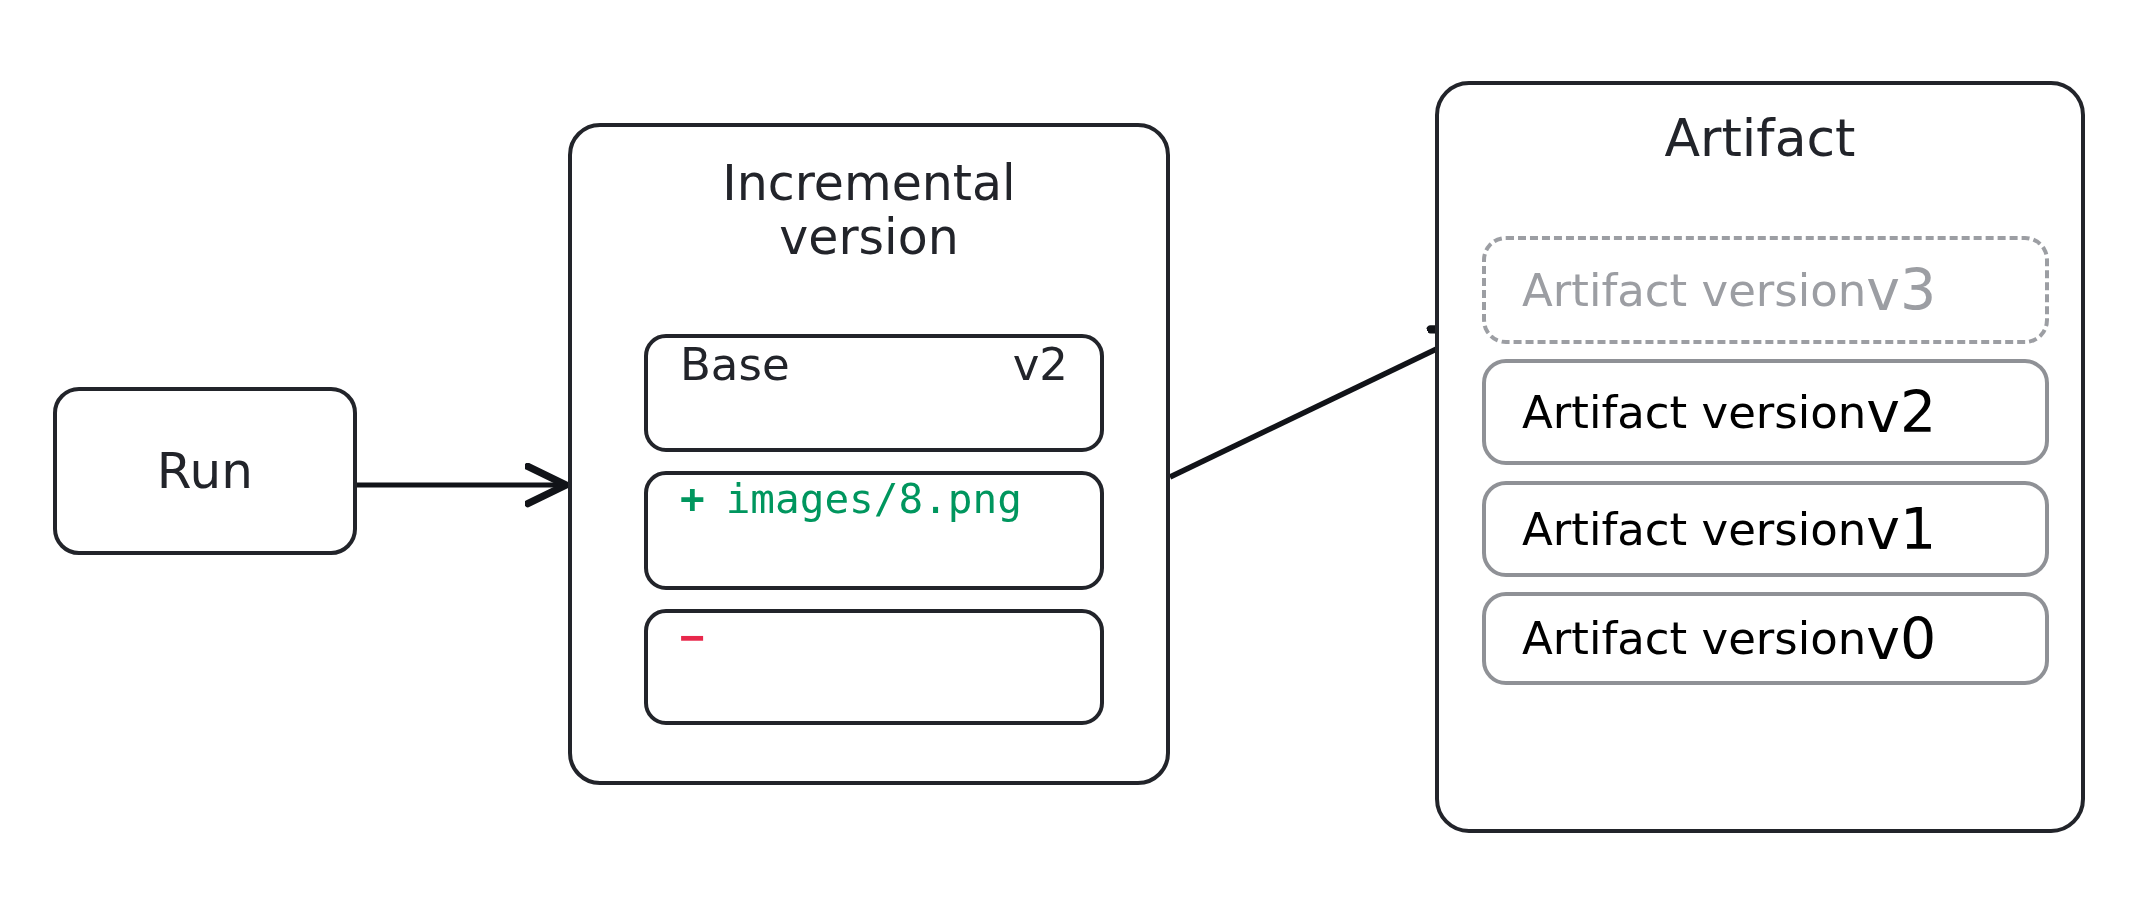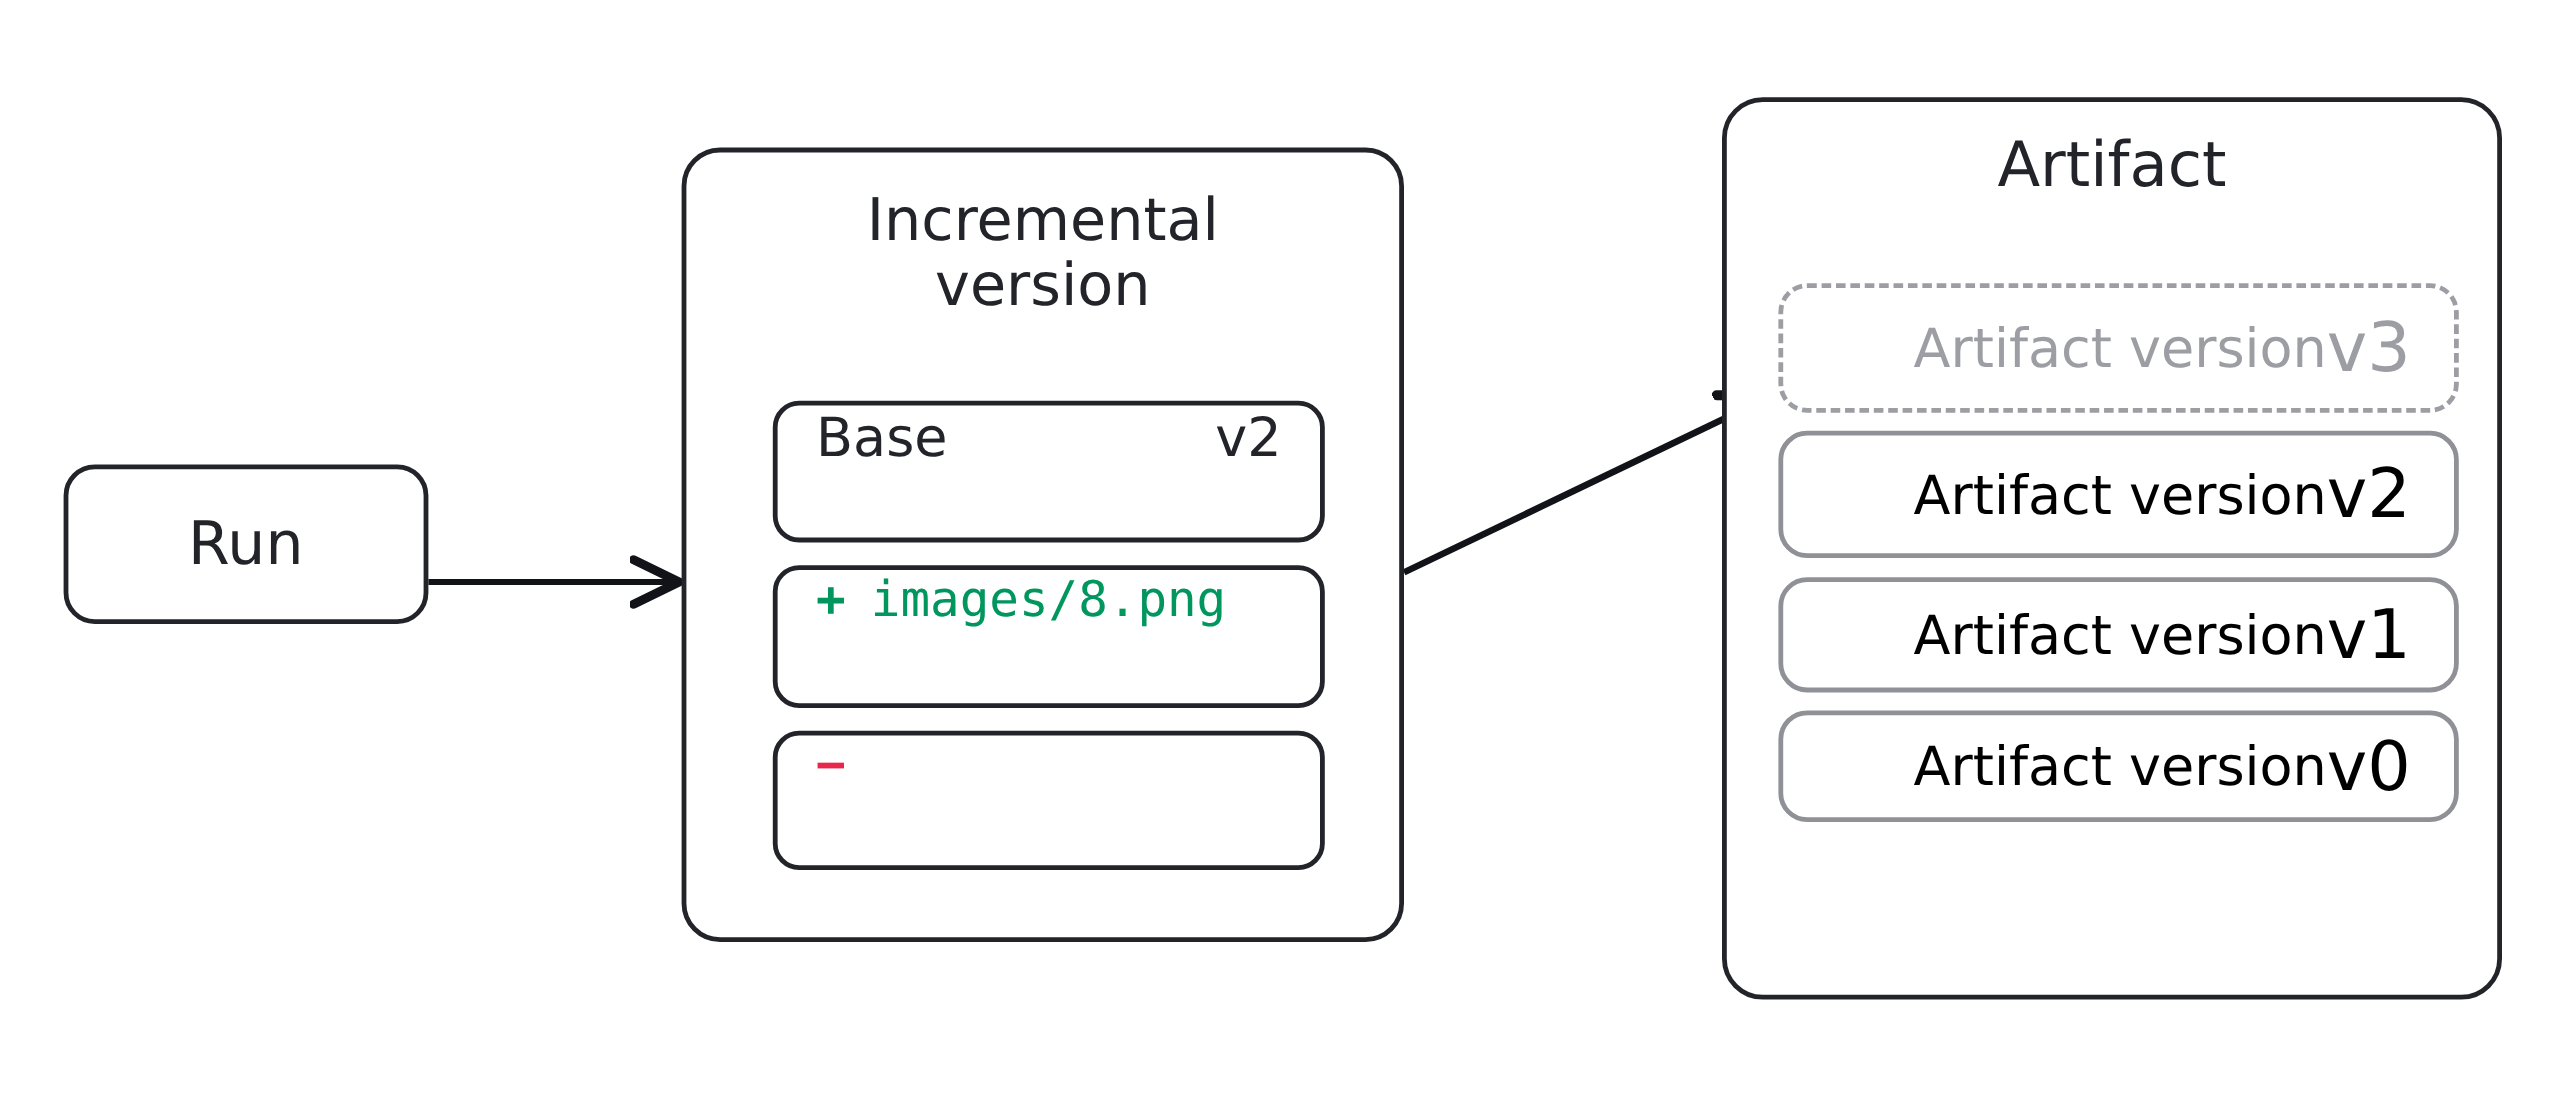--- a/index.html
+++ b/index.html
@@ -23,21 +23,21 @@
   .node {
     position: absolute;
     box-sizing: border-box;
     background: #ffffff;
   }
 
   .run-box {
     left: 53px;
     top: 387px;
     width: 304px;
-    height: 133px;
+    height: 168px;
     border: 4px solid #22242a;
     border-radius: 26px;
     display: flex;
     align-items: center;
     justify-content: center;
   }
   .run-label {
     font-size: 50px;
     line-height: 1.1;
     color: #22242a;
@@ -132,21 +132,21 @@
 
   .version-row {
     position: absolute;
     left: 43px;
     width: 567px;
     box-sizing: border-box;
     border-radius: 24px;
     background: #ffffff;
     display: flex;
     align-items: center;
-    justify-content: flex-end;
+    justify-content: flex-start;
     padding: 0 36px;
   }
   .version-row .v-label { font-size: 45px; }
   .version-row .v-value { font-size: 57px; }
 
   .version-row.pending {
     border: 4px dashed #9c9ea3;
     color: #9c9ea3;
   }
   .version-row.existing {

